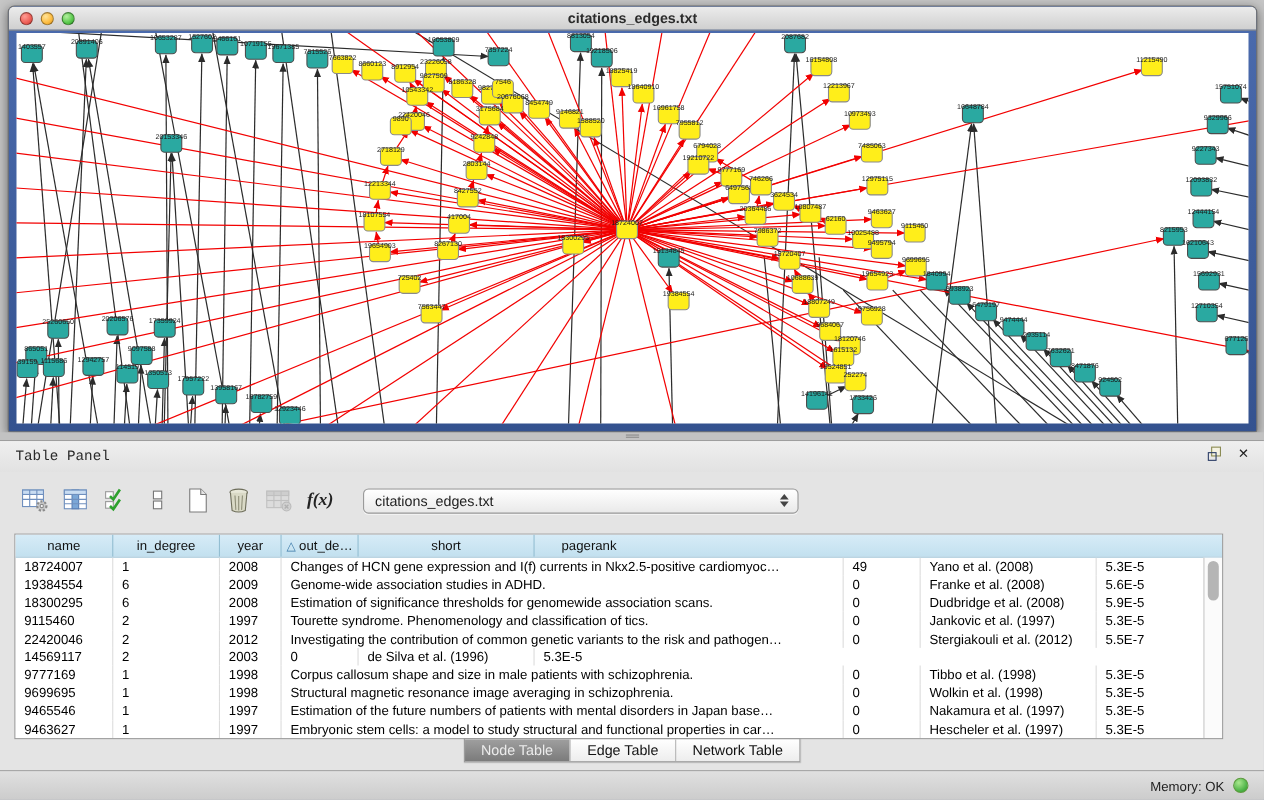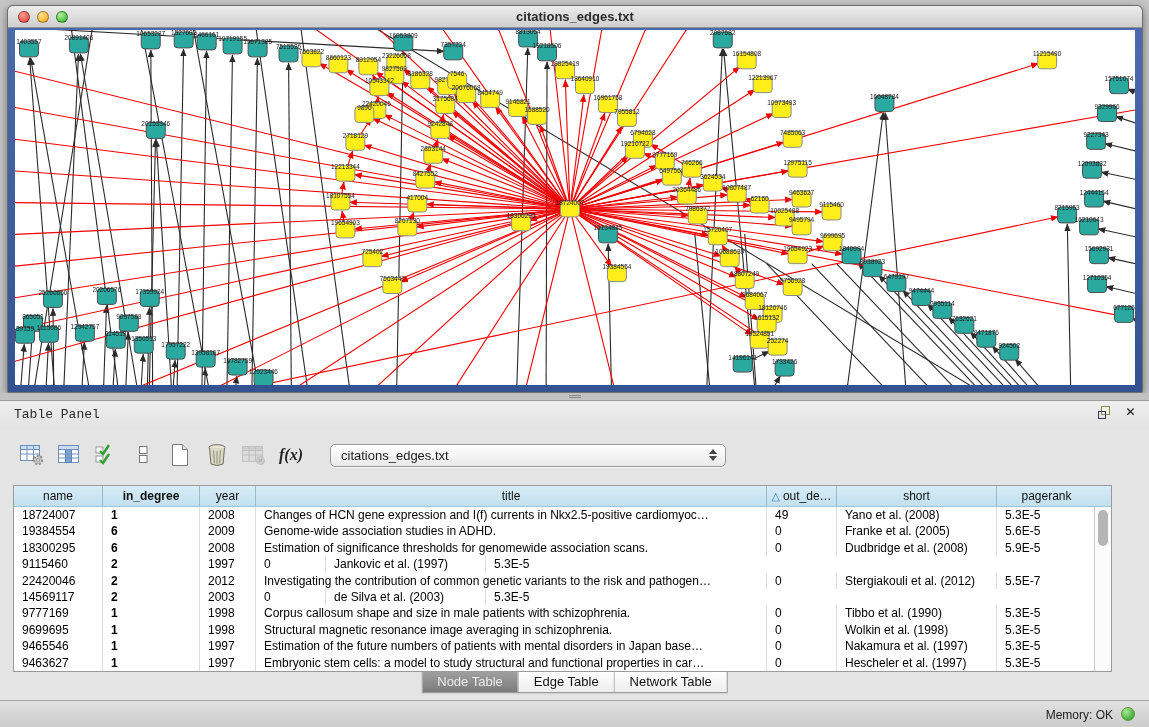--- a/index.html
+++ b/index.html
@@ -52,21 +52,21 @@
   
   .table-box{position:absolute;left:13px;top:84px;width:1099px;height:187px;
     background:#fff;border:1px solid #9a9a9a;overflow:hidden;}
   .thead{display:flex;height:21px;background:linear-gradient(#d7ecf7,#c2e0ef);
     border-bottom:1px solid #9ec4d6;}
   .th{font-size:12px;color:#111;text-align:center;line-height:21px;
     border-right:1px solid #93bed2;overflow:hidden;white-space:nowrap;}
   .tr{display:flex;height:16.4px;}
   .td{font-size:12px;color:#000;line-height:16.4px;padding-left:8px;
     border-right:1px solid #dcdcdc;overflow:hidden;white-space:nowrap;}
-  .c0{width:89px;}.c1{width:97px;font-weight:bold;}.c2{width:56px;}.c3{width:511px;}
+  .c0{width:89px;}.c1{width:97px;}.c2{width:56px;}.c3{width:511px;}
   .c4{width:70px;}.c5{width:160px;}.c6{width:99px;border-right:none !important;}
   .sort-tri{color:#3a78a8;font-size:11px;margin-right:3px;}
   .vscroll{position:absolute;right:0;top:21px;bottom:0;width:17px;background:#fbfbfb;
     border-left:1px solid #c9c9c9;}
   .vthumb{position:absolute;left:3px;top:3px;width:10px;height:36px;background:#b5b5b5;border-radius:6px;}
   
   .tabs{position:absolute;top:270px;left:50%;transform:translateX(-50%);display:flex;
     border:1px solid #9b9b9b;border-radius:0;overflow:hidden;
     background:linear-gradient(#ffffff,#ededed);box-shadow:0 1px 1px rgba(0,0,0,.15);align-items:center;}
   .tab{padding:0 15px;font-size:13px;color:#111;height:20px;line-height:20px;border-right:1px solid #b5b5b5;}
@@ -611,85 +611,85 @@
           <i class="dd-down"></i>
         </span>
     </span>
   </div>
 
   <div class="table-box">
     <div class="thead" id="thead">
         <div class="th c0">name</div>
         <div class="th c1">in_degree</div>
         <div class="th c2">year</div>
-        <div class="th c3">title</div>
         <div class="th c4"><span class="sort-tri">△</span>out_de…</div>
         <div class="th c5">short</div>
         <div class="th c6">pagerank</div>
       </div>
     <div id="tbody">
         <div class="tr">
           <div class="td c0">18724007</div>
           <div class="td c1">1</div>
           <div class="td c2">2008</div>
           <div class="td c3">Changes of HCN gene expression and I(f) currents in Nkx2.5-positive cardiomyoc…</div>
           <div class="td c4">49</div>
           <div class="td c5">Yano et al. (2008)</div>
           <div class="td c6">5.3E-5</div>
         </div>
         <div class="tr">
           <div class="td c0">19384554</div>
           <div class="td c1">6</div>
           <div class="td c2">2009</div>
           <div class="td c3">Genome-wide association studies in ADHD.</div>
           <div class="td c4">0</div>
-          <div class="td c5">Franke et al. (2005)</div>
+          <div class="td c5">Franke et al. (2008)</div>
           <div class="td c6">5.6E-5</div>
         </div>
         <div class="tr">
           <div class="td c0">18300295</div>
           <div class="td c1">6</div>
           <div class="td c2">2008</div>
           <div class="td c3">Estimation of significance thresholds for genomewide association scans.</div>
           <div class="td c4">0</div>
           <div class="td c5">Dudbridge et al. (2008)</div>
           <div class="td c6">5.9E-5</div>
         </div>
         <div class="tr">
           <div class="td c0">9115460</div>
           <div class="td c1">2</div>
           <div class="td c2">1997</div>
+          <div class="td c3">Tourette syndrome. Phenomenology and classification of tics.</div>
           <div class="td c4">0</div>
           <div class="td c5">Jankovic et al. (1997)</div>
           <div class="td c6">5.3E-5</div>
         </div>
         <div class="tr">
           <div class="td c0">22420046</div>
           <div class="td c1">2</div>
           <div class="td c2">2012</div>
           <div class="td c3">Investigating the contribution of common genetic variants to the risk and pathogen…</div>
           <div class="td c4">0</div>
           <div class="td c5">Stergiakouli et al. (2012)</div>
           <div class="td c6">5.5E-7</div>
         </div>
         <div class="tr">
           <div class="td c0">14569117</div>
           <div class="td c1">2</div>
           <div class="td c2">2003</div>
           <div class="td c4">0</div>
-          <div class="td c5">de Silva et al. (2003)</div>
+          <div class="td c5">de Silva et al. (1996)</div>
           <div class="td c6">5.3E-5</div>
         </div>
         <div class="tr">
           <div class="td c0">9777169</div>
           <div class="td c1">1</div>
           <div class="td c2">1998</div>
           <div class="td c3">Corpus callosum shape and size in male patients with schizophrenia.</div>
           <div class="td c4">0</div>
-          <div class="td c5">Tibbo et al. (1990)</div>
+          <div class="td c5">Tibbo et al. (1998)</div>
           <div class="td c6">5.3E-5</div>
         </div>
         <div class="tr">
           <div class="td c0">9699695</div>
           <div class="td c1">1</div>
           <div class="td c2">1998</div>
           <div class="td c3">Structural magnetic resonance image averaging in schizophrenia.</div>
           <div class="td c4">0</div>
           <div class="td c5">Wolkin et al. (1998)</div>
           <div class="td c6">5.3E-5</div>

